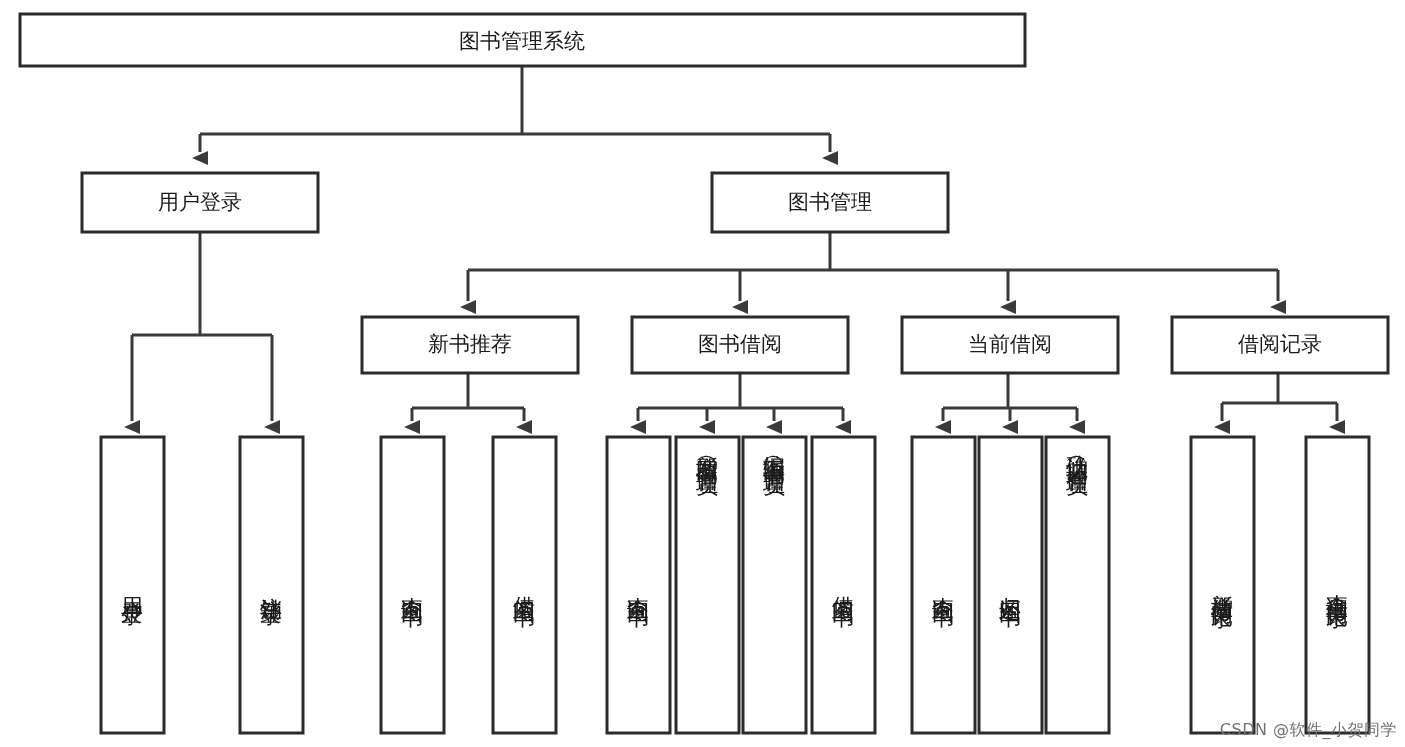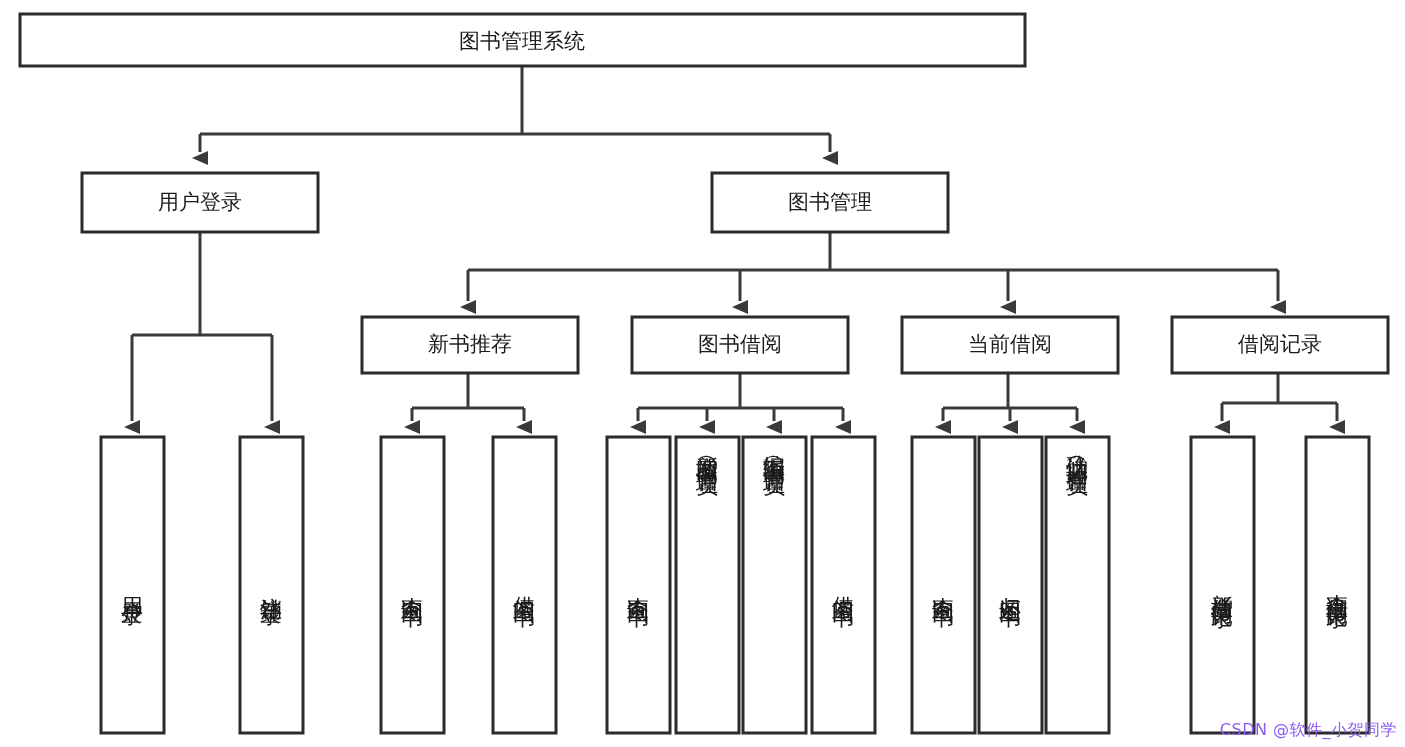--- a/index.html
+++ b/index.html
@@ -50,21 +50,21 @@
     fill: #1b1b1b;
     text-anchor: middle;
     dominant-baseline: middle;
   }
   .watermark {
     position: absolute;
     right: 8px;
     bottom: 6px;
     font-family: "DejaVu Sans", "Liberation Sans", sans-serif;
     font-size: 16px;
-    color: #8b5cf6;
+    color: #737373;
     letter-spacing: 0.5px;
     white-space: nowrap;
     user-select: none;
   }
   .vtext-box {
     position: absolute;
     display: flex;
     align-items: center;
     justify-content: center;
     box-sizing: border-box;

